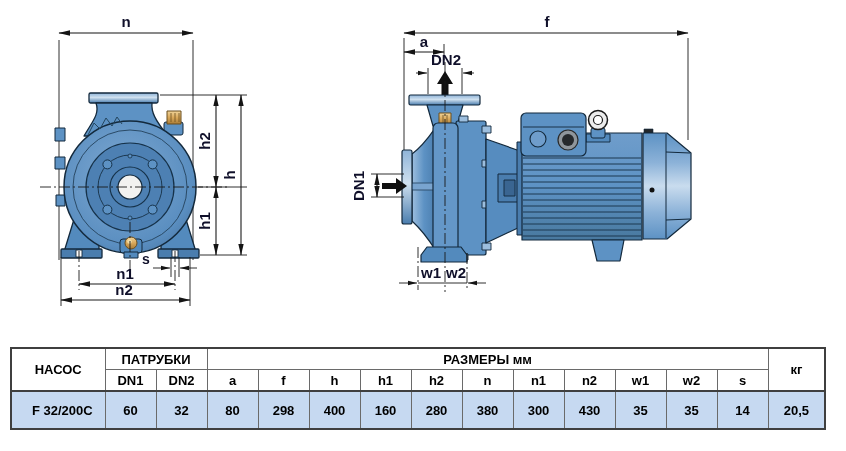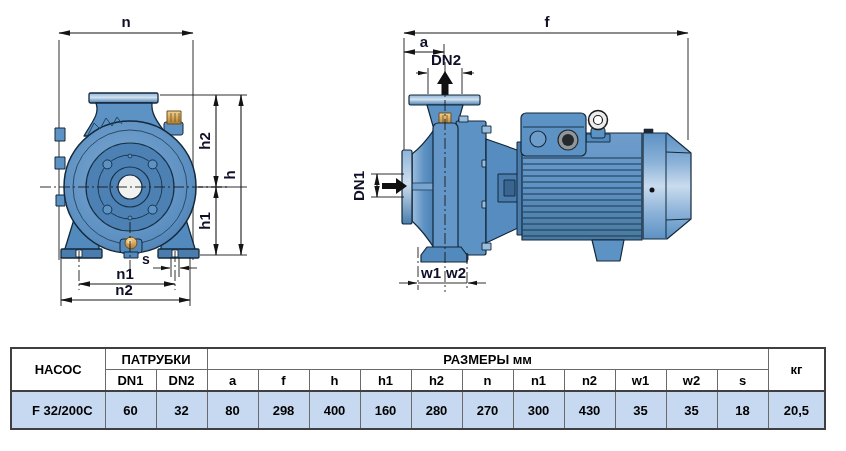--- a/index.html
+++ b/index.html
@@ -317,24 +317,24 @@
   </tr>
   <tr class="datarow">
     <td class="pump-cell">F 32/200C</td>
     <td>60</td>
     <td>32</td>
     <td>80</td>
     <td>298</td>
     <td>400</td>
     <td>160</td>
     <td>280</td>
-    <td>270</td>
+    <td>380</td>
     <td>300</td>
     <td>430</td>
     <td>35</td>
     <td>35</td>
-    <td>18</td>
+    <td>14</td>
     <td>20,5</td>
   </tr>
 </tbody>
     </table>
 
 </div>
 
 </body></html>

